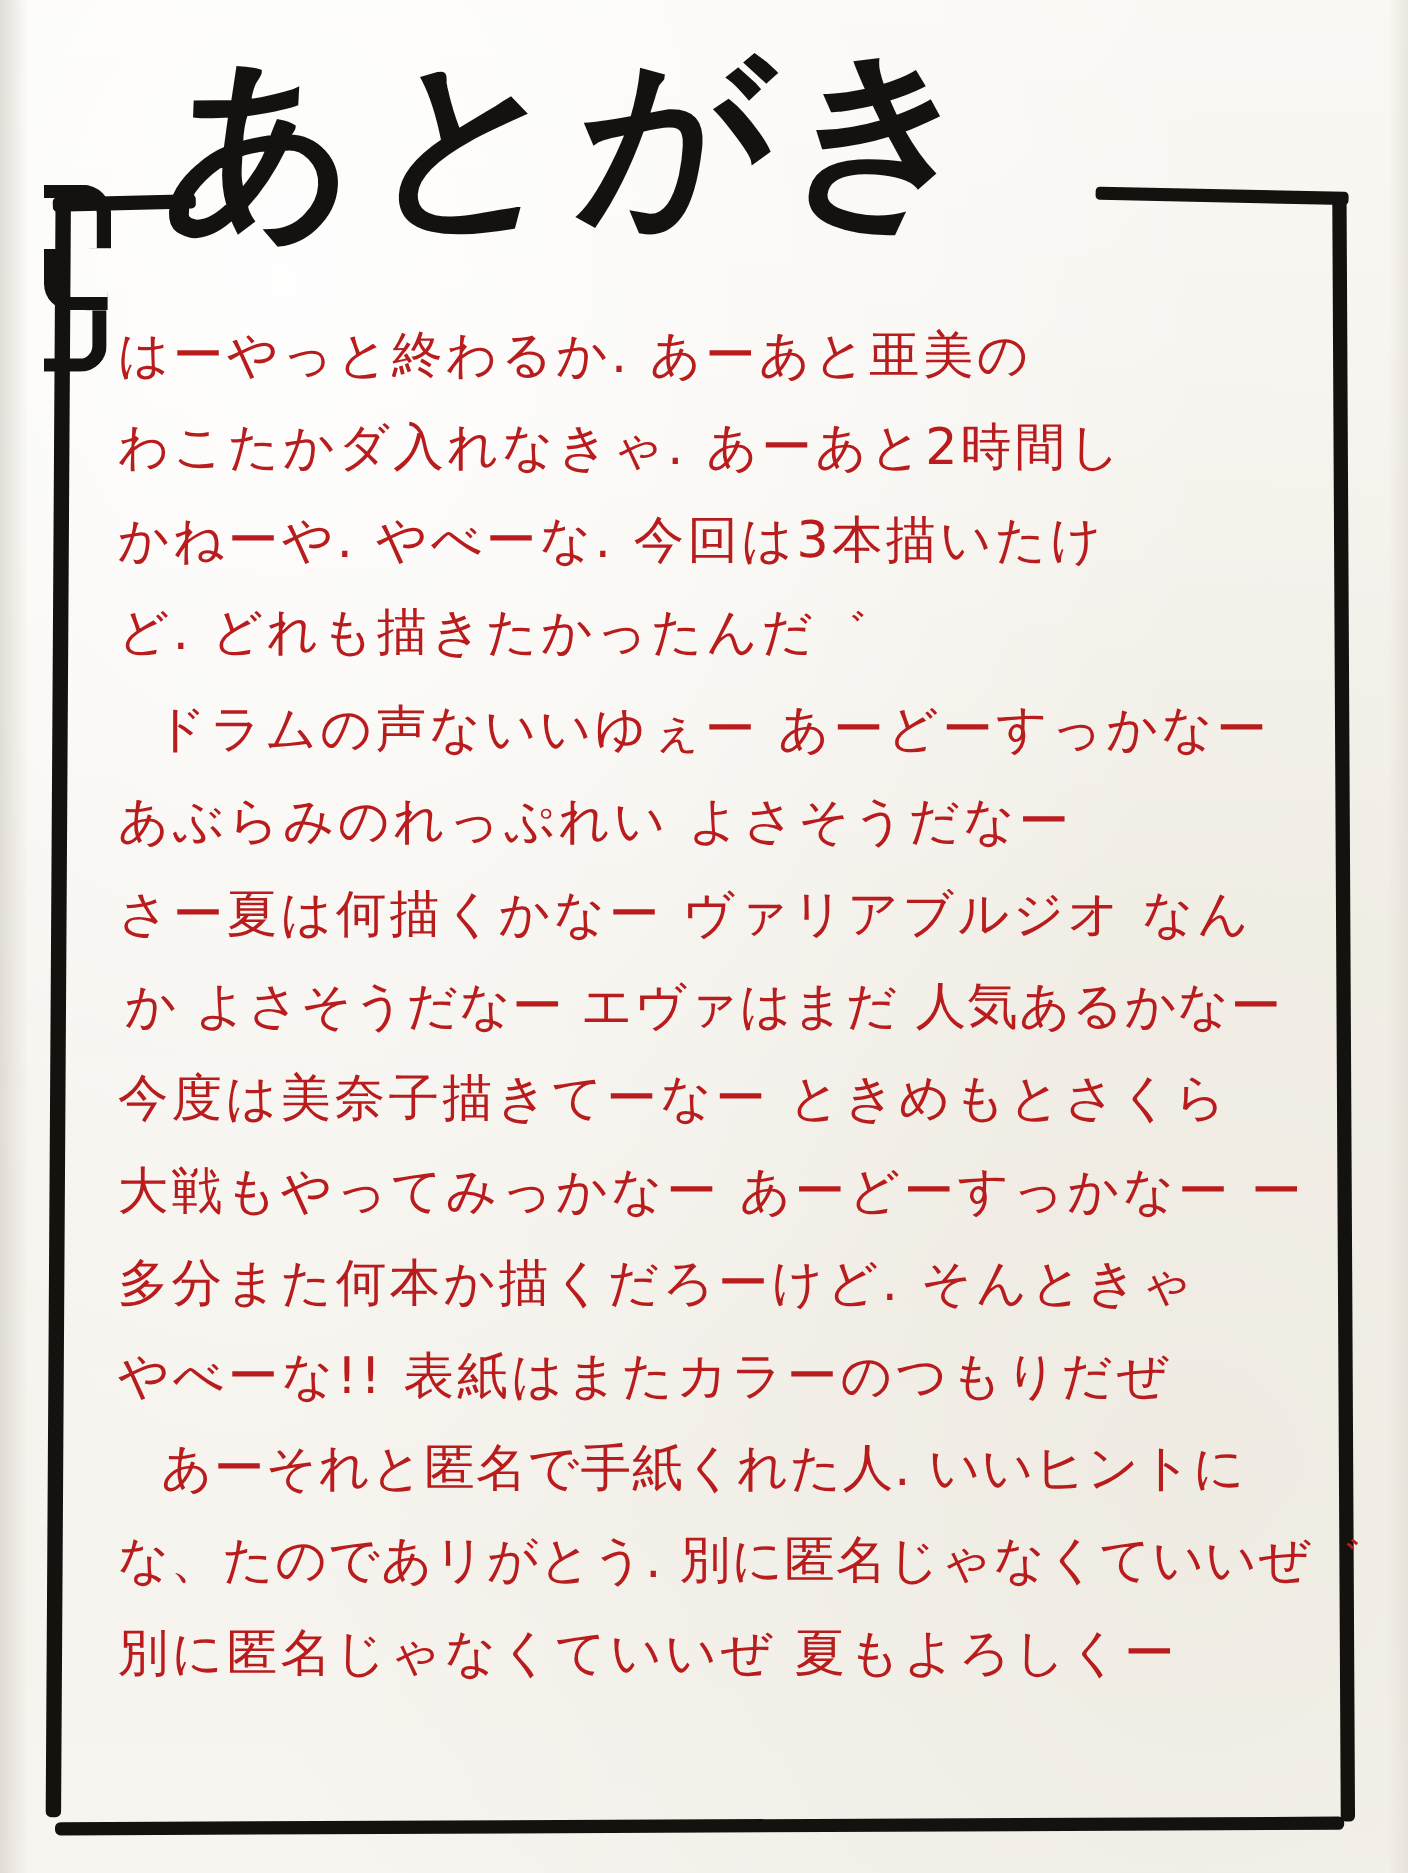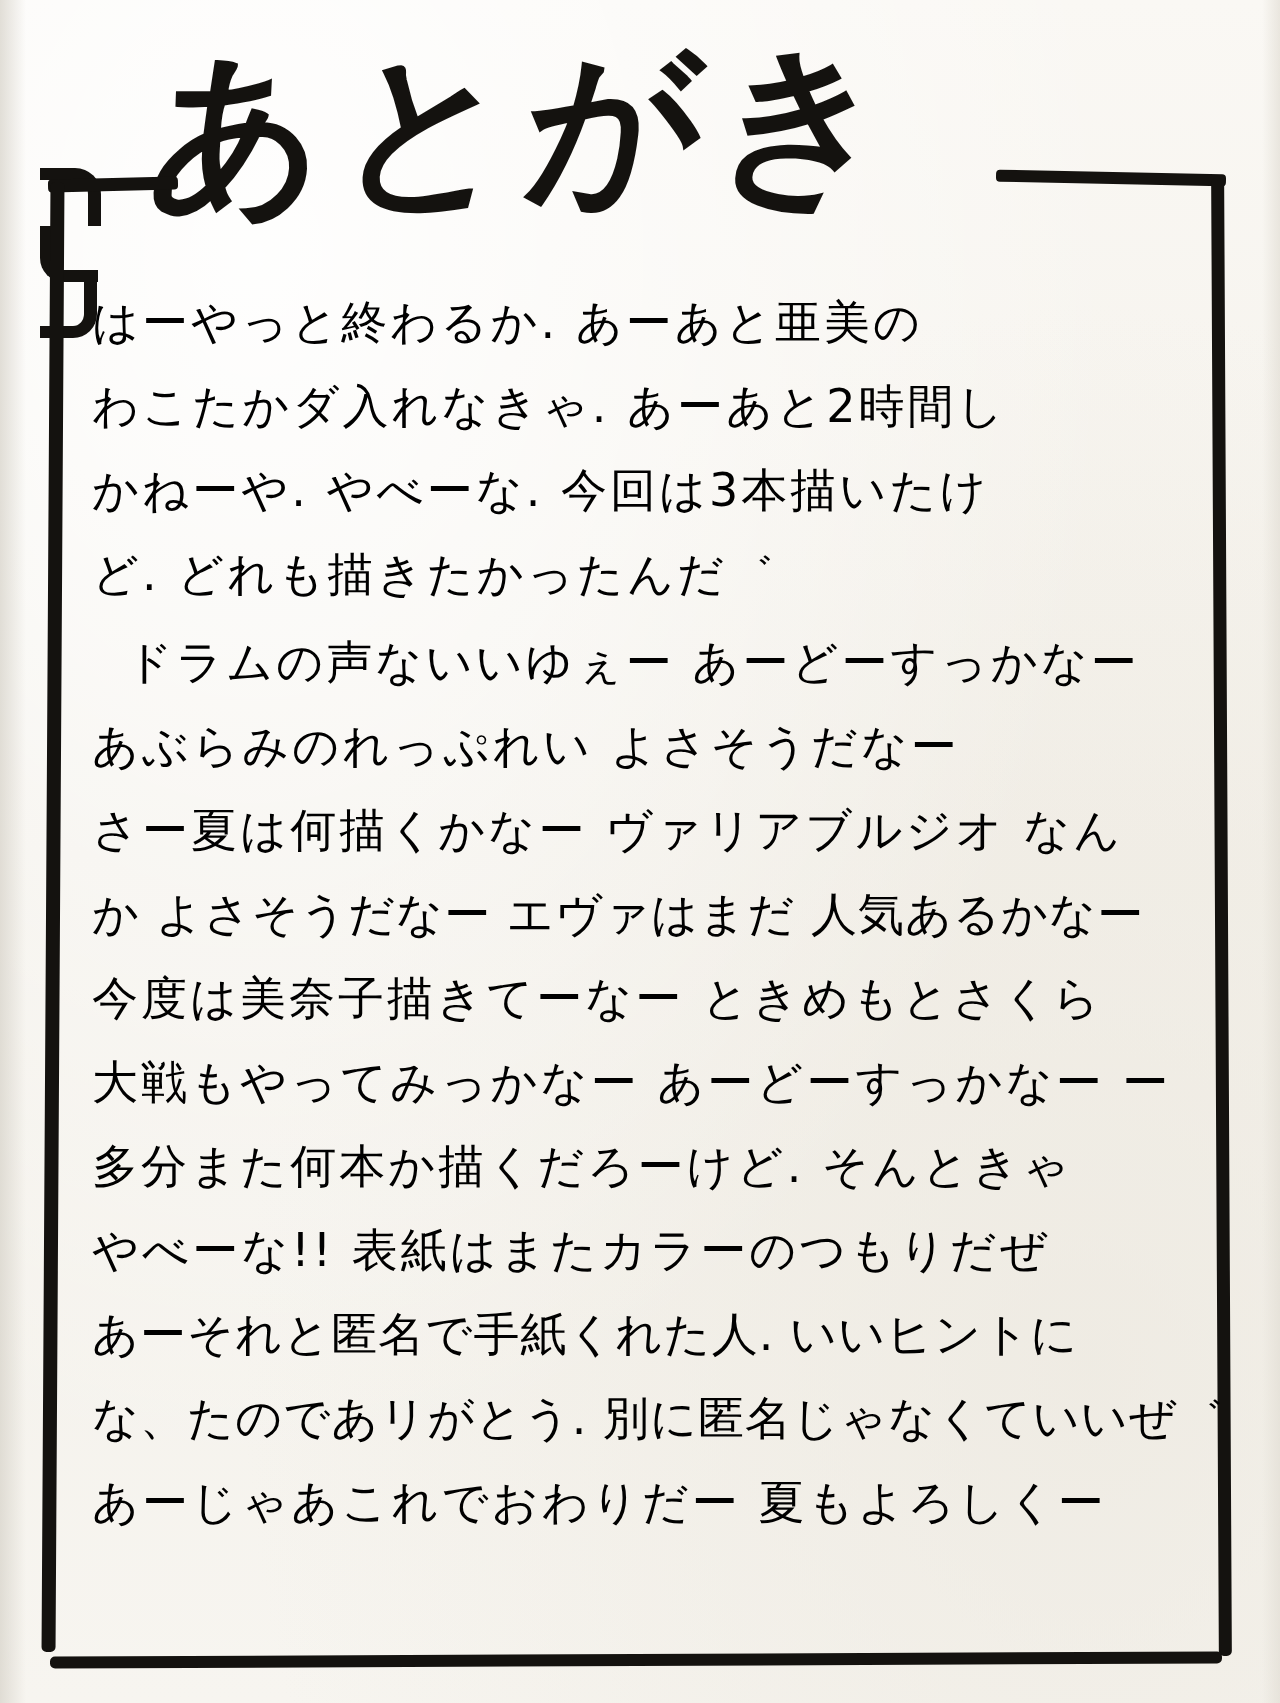--- a/index.html
+++ b/index.html
@@ -132,27 +132,28 @@
     left: 92px;
     top: 280px;
     width: 1080px;
   }
   .para {
     margin: 0 0 4px 0;
   }
   .line {
     font-size: 46px;
     line-height: 84px;
-    color: #000000;
+    color: #b91c1c;
     letter-spacing: 3px;
     white-space: nowrap;
     font-family: "DejaVu Sans", sans-serif;
+    margin-left: 15px;
   }
   .para-2 .line:first-child { padding-left: 34px; }
-  .line.tight { letter-spacing: 1px; }
+  .line.tight { letter-spacing: 1px; text-align: center; }
 </style>
 </head>
 <body>
 
 <div class="page">
   <div class="paper-texture"></div>
   <div class="edge-left"></div>
   <div class="edge-right"></div>
 
   <div class="title">あとがき</div>
@@ -179,16 +180,16 @@
       <div class="line">ドラムの声ないいゆぇー あーどーすっかなー</div>
       <div class="line">あぶらみのれっぷれい よさそうだなー</div>
       <div class="line">さー夏は何描くかなー ヴァリアブルジオ なん</div>
       <div class="line tight">か よさそうだなー エヴァはまだ 人気あるかなー</div>
       <div class="line">今度は美奈子描きてーなー ときめもとさくら</div>
       <div class="line">大戦もやってみっかなー あーどーすっかなー ー</div>
       <div class="line">多分また何本か描くだろーけど. そんときゃ</div>
       <div class="line">やべーな!! 表紙はまたカラーのつもりだぜ</div>
       <div class="line tight">あーそれと匿名で手紙くれた人. いいヒントに</div>
       <div class="line tight">な、たのであリがとう. 別に匿名じゃなくていいぜ゛</div>
-      <div class="line">あーじゃあこれでおわりだー 夏もよろしくー</div>
+      <div class="line">別に匿名じゃなくていいぜ 夏もよろしくー</div>
     </div>
   </div>
 </div>
 
 </body></html>

